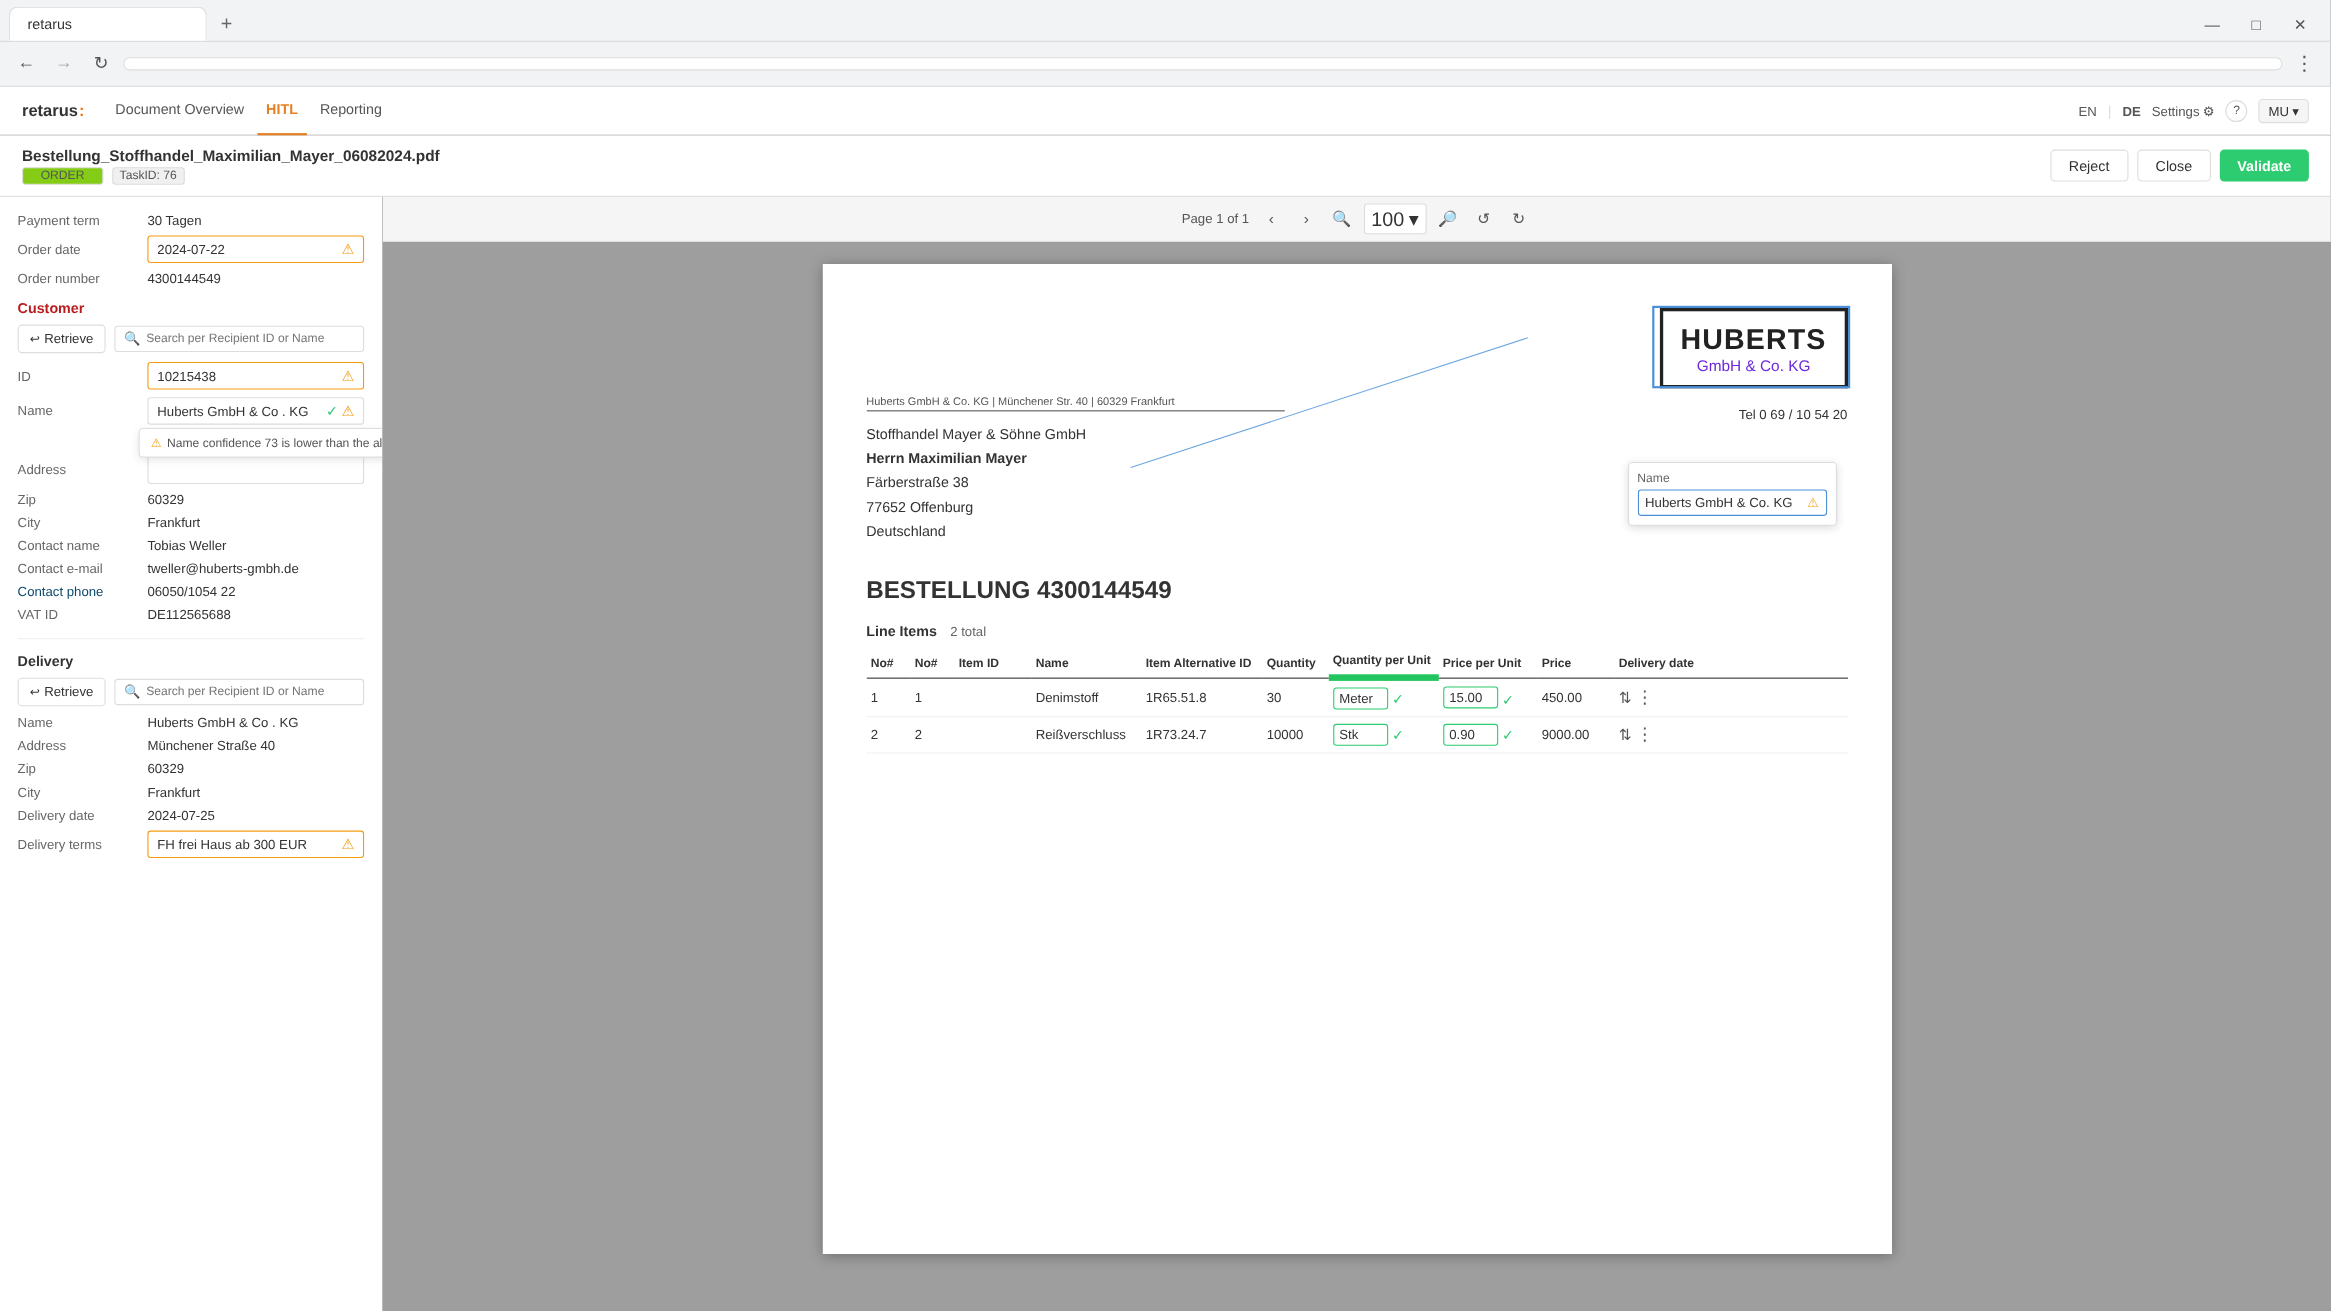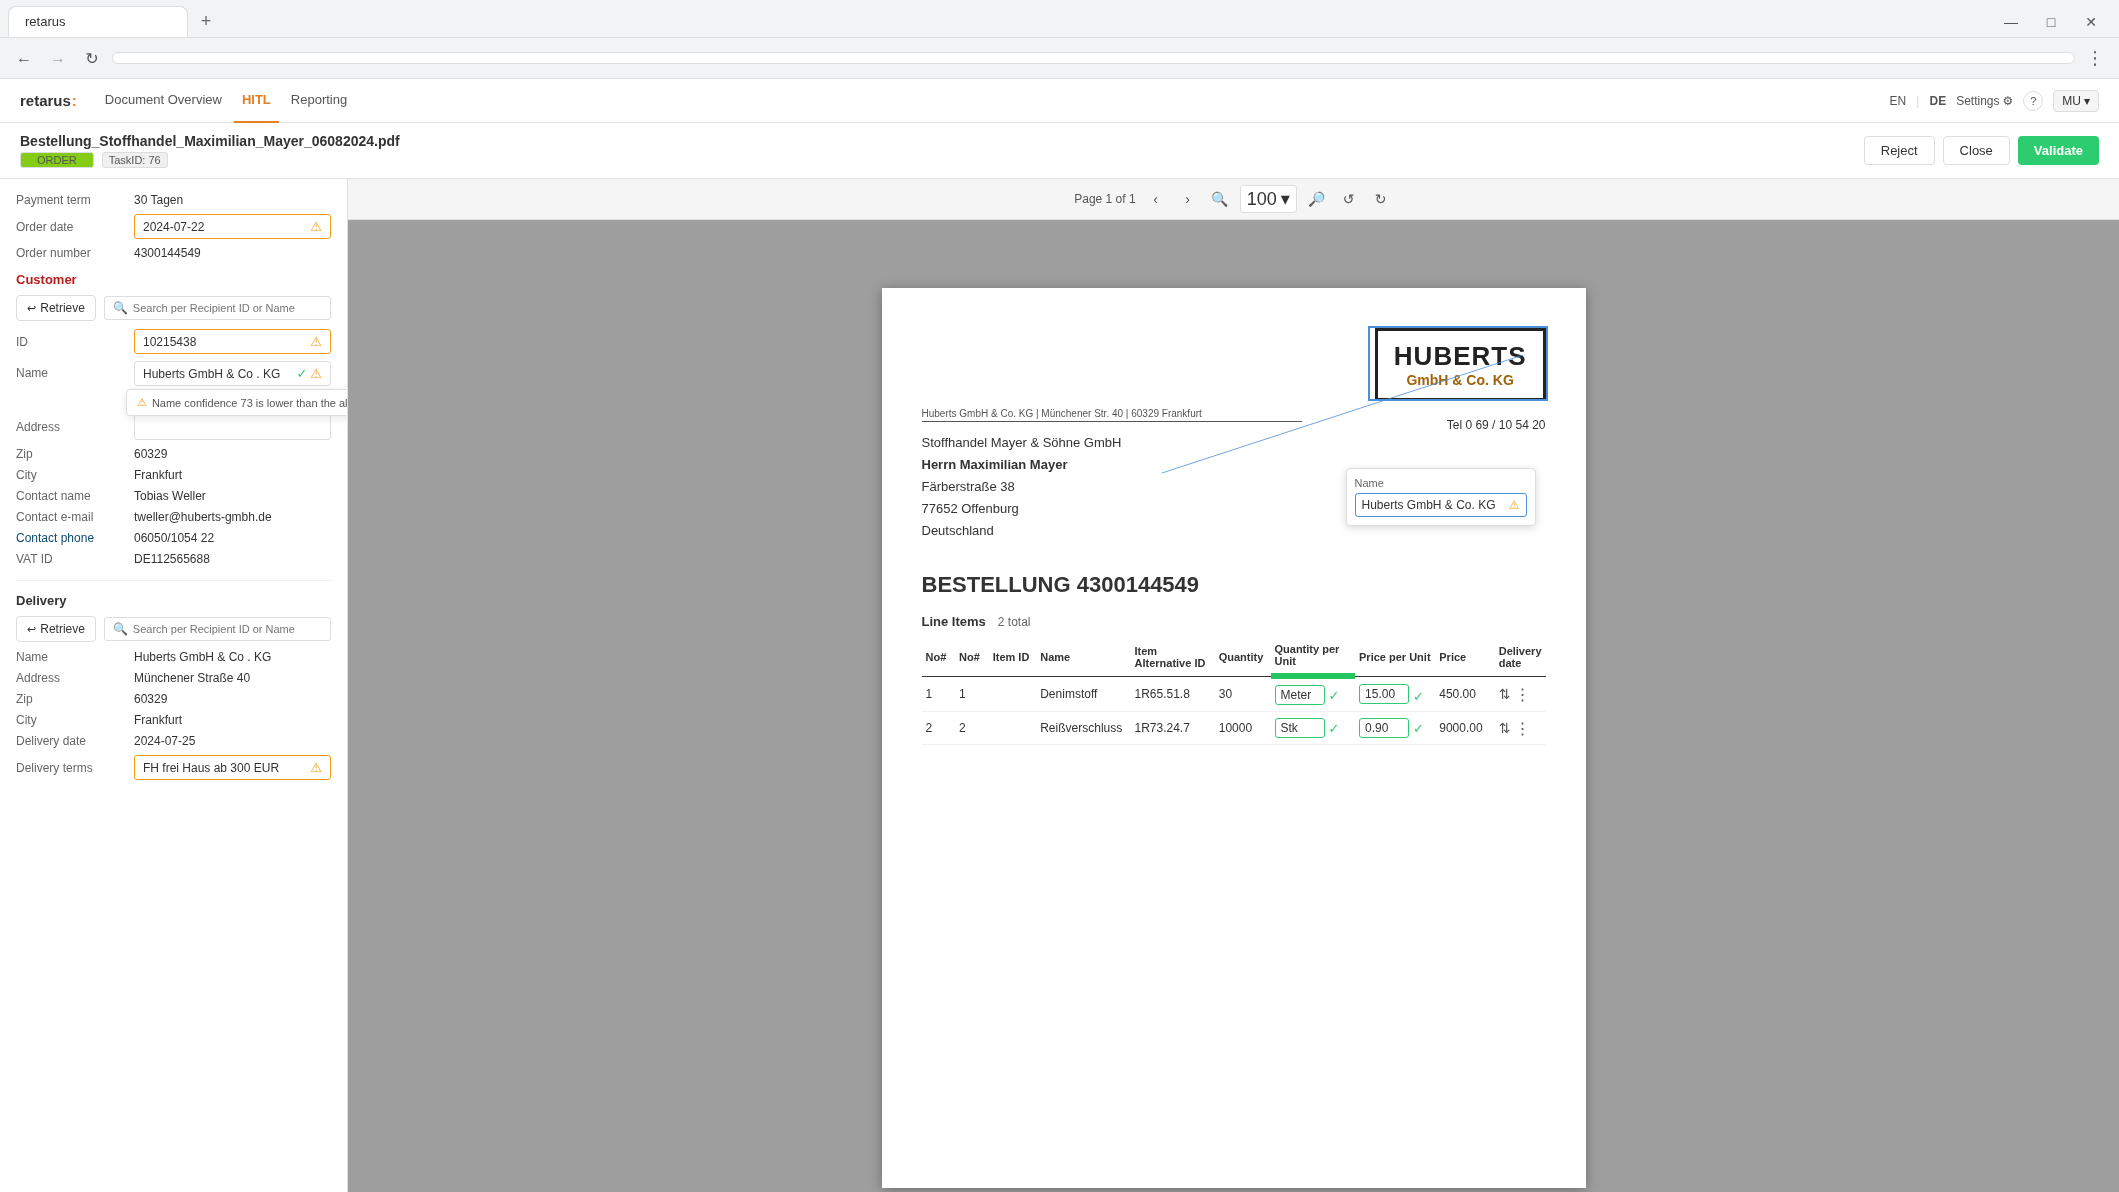--- a/index.html
+++ b/index.html
@@ -248,25 +248,25 @@
           <span>100</span>
           <span>▾</span>
         </div>
         <button style="background:transparent;border:none;cursor:pointer;color:#555;font-size:14px;width:24px;height:24px;display:flex;align-items:center;justify-content:center;border-radius:3px;">🔎</button>
         <button style="background:transparent;border:none;cursor:pointer;color:#555;font-size:14px;width:24px;height:24px;display:flex;align-items:center;justify-content:center;border-radius:3px;">↺</button>
         <button style="background:transparent;border:none;cursor:pointer;color:#555;font-size:14px;width:24px;height:24px;display:flex;align-items:center;justify-content:center;border-radius:3px;">↻</button>
       </div>
 
       <div style="flex:1;overflow:auto;display:flex;align-items:flex-start;justify-content:center;padding:20px;background:#9e9e9e;">
 
-        <div style="background:white;width:704px;min-height:900px;box-shadow:0 2px 12px rgba(0,0,0,0.3);position:relative;padding:40px 40px 40px 40px;margin-top:48px;">
+        <div style="background:white;width:972px;min-height:900px;box-shadow:0 2px 12px rgba(0,0,0,0.3);position:relative;padding:40px 40px 40px 40px;">
 
           <div style="position:absolute;top:40px;right:40px;border:3px solid #222;padding:10px 16px;text-align:center;">
             <div style="font-size:26px;font-weight:900;color:#222;letter-spacing:1px;">HUBERTS</div>
-            <div style="font-size:14px;font-weight:700;color:#a16207;">GmbH &amp; Co. KG</div>
+            <div style="font-size:14px;font-weight:400;color:#6d28d9;">GmbH &amp; Co. KG</div>
           </div>
 
           <div style="position:absolute;top:38px;right:38px;border:2px solid #4a90d9;pointer-events:none;width:180px;height:75px;"></div>
 
           <div style="font-size:10px;color:#555;margin-top:80px;margin-bottom:10px;border-bottom:1px solid #555;padding-bottom:2px;max-width:380px;">Huberts GmbH &amp; Co. KG | Münchener Str. 40 | 60329 Frankfurt</div>
 
           <div style="font-size:13px;line-height:1.7;max-width:380px;">
             <div>Stoffhandel Mayer &amp; Söhne GmbH</div>
             <div><strong>Herrn Maximilian Mayer</strong></div>
             <div>Färberstraße 38</div>

